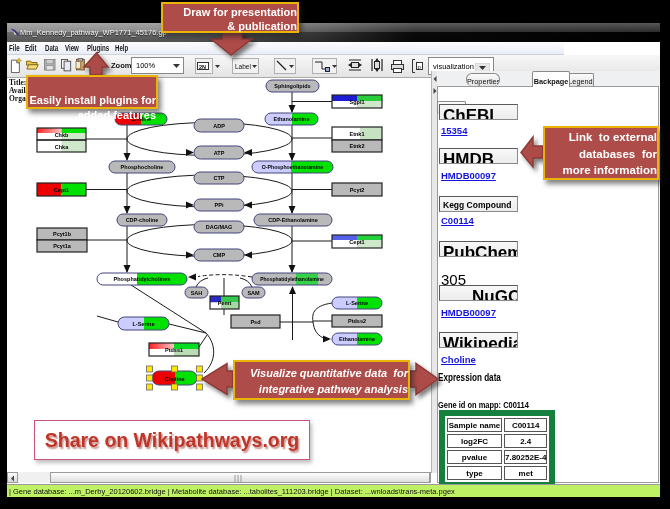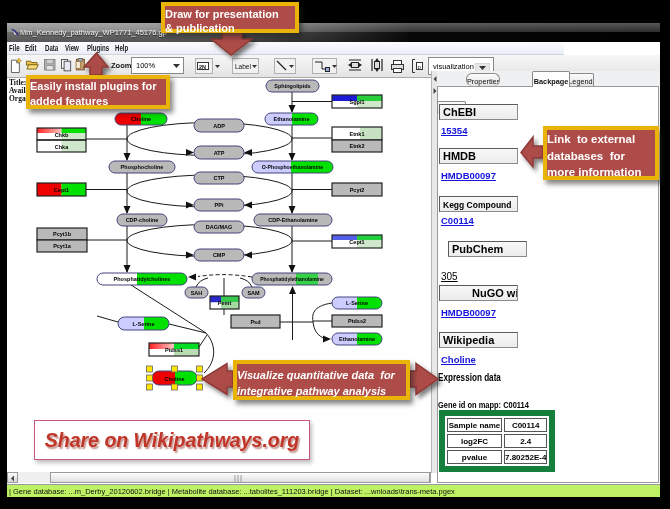--- a/index.html
+++ b/index.html
@@ -10,22 +10,22 @@
 #titlebar .gloss{position:absolute;inset:0;background:linear-gradient(180deg,rgba(255,255,255,.34) 0%,rgba(255,255,255,.18) 45%,rgba(0,0,0,.10) 50%,rgba(0,0,0,.28) 100%);}
 #titletext{position:absolute;left:13px;top:5px;color:#f5f5f5;font-size:7.5px;white-space:nowrap;text-shadow:0 1px 1px rgba(0,0,0,.7);}
 #menubar{position:absolute;left:0;top:19px;width:557px;height:13px;background:linear-gradient(180deg,#fdfdfe,#e9edf6);border-bottom:1px solid #cdd2dd;box-sizing:border-box;}
 .mi{position:absolute;top:1px;font-size:9px;font-weight:bold;color:#1a1a1a;transform:scaleX(0.68);transform-origin:0 0;}
 #toolbar{position:absolute;left:0;top:32px;width:653px;height:23px;background:linear-gradient(180deg,#f7f7f7,#e4e4e4);border-bottom:1px solid #aaa;box-sizing:border-box;}
 #canvas{position:absolute;left:0;top:55px;width:424px;height:395px;background:#fff;}
 #splitter{position:absolute;left:424px;top:48px;width:6px;height:402px;background:#e8e8e8;border-left:1px solid #b5b5b5;}
 #panel{position:absolute;left:430px;top:48px;width:223px;height:412px;background:#eef0f2;}
 #hscroll{position:absolute;left:0px;top:449px;width:424px;height:11px;background:#f0f0f0;}
 #statusbar{position:absolute;left:0;top:461px;width:653px;height:13px;background:#bef264;border-top:1px solid #999;box-sizing:border-box;font-size:7.5px;color:#111;padding:2px 0 0 2px;box-sizing:border-box;}
-.co{position:absolute;z-index:51;background:#ad4c48;border:4px solid #eab308;color:#fff;font-weight:bold;text-align:left;box-shadow:3px 4px 5px rgba(30,30,30,.55);box-sizing:border-box;}
-.hdr{position:absolute;width:79px;height:16px;background:linear-gradient(180deg,#f8f8f8,#ececec);border:1px solid #8a8a8a;border-top-color:#5a5a5a;border-left-color:#5a5a5a;box-sizing:border-box;font-size:11px;font-weight:bold;padding:1px 0 0 3px;color:#000;white-space:nowrap;overflow:hidden;}
+.co{position:absolute;z-index:51;background:#ad4c48;border:2px solid #eab308;color:#fff;font-weight:bold;text-align:right;box-shadow:3px 4px 5px rgba(30,30,30,.55);box-sizing:border-box;}
+.hdr{position:absolute;width:79px;height:16px;background:linear-gradient(180deg,#f8f8f8,#ececec);border:1px solid #8a8a8a;border-top-color:#5a5a5a;border-left-color:#5a5a5a;box-sizing:border-box;font-size:17px;font-weight:bold;padding:1px 0 0 3px;color:#000;white-space:nowrap;overflow:hidden;}
 .lnk{position:absolute;color:#1414dd;font-weight:bold;font-size:9.5px;text-decoration:underline;}
 .tab{position:absolute;top:2px;height:13px;background:linear-gradient(180deg,#fcfcfc,#e2e2e2);border:1px solid #8a8a8a;border-bottom:none;box-sizing:border-box;font-size:7.3px;color:#111;text-align:center;padding-top:3px;border-radius:2px 2px 0 0;white-space:nowrap;overflow:hidden;}
 .tab.act{top:0;height:16px;background:#fff;font-weight:bold;z-index:3;padding-top:5px;}
 #panel table td{border:1px solid #555;font-size:8px;font-weight:bold;text-align:center;height:12px;padding:0;white-space:nowrap;}
 </style>
 </head>
 <body>
 <div id="win">
  <div id="titlebar">
       <div class="gloss"></div>
@@ -408,42 +408,46 @@
   <div class="tab" style="left:29px;width:34px;border-radius:6px;">Properties</div>
   <div class="tab act" style="left:63px;width:38px;margin-left:32px;">Backpage</div>
   <div class="tab" style="left:103px;width:27px;">Sample</div>
   <div class="tab" style="left:130px;width:27px;">Legend</div>
   <div class="hdr" style="left:2px;top:33px;">ChEBI</div>
   <div class="lnk" style="left:4px;top:54px;">15354</div>
   <div class="hdr" style="left:2px;top:77px;">HMDB</div>
   <div class="lnk" style="left:4px;top:99px;">HMDB00097</div>
   <div class="hdr" style="left:2px;top:125px;font-size:8.5px;padding-top:3px;">Kegg Compound</div>
   <div class="lnk" style="left:4px;top:144px;">C00114</div>
-  <div class="hdr" style="left:2px;top:170px;margin-left:9px;">PubChem</div>
-  <div style="position:absolute;left:4px;top:200px;font-size:10px;color:#000;text-decoration:underline;">305</div>
+  <div class="hdr" style="left:2px;top:170px;">PubChem</div>
+  <div style="position:absolute;left:4px;top:200px;font-size:15px;color:#000;text-decoration:underline;">305</div>
   <div class="hdr" style="left:2px;top:214px;padding-left:32px;">NuGO wiki</div>
   <div class="lnk" style="left:4px;top:236px;">HMDB00097</div>
   <div class="hdr" style="left:2px;top:261px;">Wikipedia</div>
   <div class="lnk" style="left:4px;top:283px;">Choline</div>
   <div style="position:absolute;left:1px;top:300px;font-size:11px;font-weight:bold;color:#000;transform:scaleX(0.74);transform-origin:0 0;white-space:nowrap;">Expression data</div>
   <div style="position:absolute;left:1px;top:329px;font-size:9px;font-weight:bold;color:#000;transform:scaleX(0.83);transform-origin:0 0;white-space:nowrap;">Gene id on mapp: C00114</div>
   <table style="position:absolute;left:2px;top:339px;border:6px solid #15803d;border-spacing:2px;font-family:'Liberation Sans',sans-serif;">
    <tbody>
           <tr>
             <td style="width:53px;">Sample name</td>
             <td style="width:41px;">C00114</td>
           </tr>
    <tr>
             <td>log2FC</td>
             <td>2.4</td>
           </tr>
    <tr>
             <td>pvalue</td>
             <td>7.80252E-4</td>
           </tr>
+   <tr>
+            <td>type</td>
+            <td>met</td>
+          </tr>
   </tbody>
       </table>
  </div>
  <div id="hscroll">
   <div style="position:absolute;left:0;top:0;width:11px;height:11px;background:linear-gradient(180deg,#fdfdfd,#d8d8d8);border:1px solid #9a9a9a;box-sizing:border-box;">
         <svg width="9" height="9" style="position:absolute;left:0px;top:1px">
           <path d="M6,1.5 L3,4.5 L6,7.5 z" fill="#444"></path>
         </svg>
       </div>
   <div style="position:absolute;left:413px;top:0;width:11px;height:11px;background:linear-gradient(180deg,#fdfdfd,#d8d8d8);border:1px solid #9a9a9a;box-sizing:border-box;">
@@ -468,16 +472,16 @@
     </defs>
  <g fill="#ad4c48" stroke="#8c3a36" stroke-width="1.5">
   <polygon points="222,32 222,39 211,39 231,55 252,39 242,39 242,32" filter="url(#sh)"></polygon>
   <polygon points="90,75 90,67 84,67 96.5,53 108,67 102,67 102,75" filter="url(#sh)"></polygon>
   <polygon points="543,146 533,146 533,137 521,152.5 533,167 533,158 543,158" filter="url(#sh)"></polygon>
   <polygon points="233,371 227,371 227,363.5 202,379 227,394.5 227,387 233,387" filter="url(#sh)"></polygon>
   <polygon points="410,371 416,371 416,363.5 438,379 416,394.5 416,387 410,387" filter="url(#sh)"></polygon>
  </g>
 </svg>
 <div class="co" style="left:161px;top:2px;width:138px;height:31px;font-size:11px;line-height:13.5px;padding-top:2px;">Draw for presentation<br>&amp; publication</div>
-<div class="co" style="left:26px;top:75px;width:144px;height:34px;font-size:11px;line-height:14.5px;padding-top:0;">Easily install plugins for<br>added features</div>
+<div class="co" style="left:26px;top:75px;width:132px;height:34px;font-size:11px;line-height:14.5px;padding-top:16px;">Easily install plugins for<br>added features</div>
 <div class="co" style="left:543px;top:126px;width:116px;height:54px;font-size:11.5px;line-height:16.5px;padding-top:1px;">Link&nbsp; to external<br>databases&nbsp; for<br>more information</div>
 <div class="co" style="left:233px;top:360px;width:177px;height:40px;font-size:11px;line-height:16px;padding-top:3px;font-style:italic;">Visualize quantitative data&nbsp; for<br>integrative pathway analysis</div>
-<div id="share" style="position:absolute;left:34px;top:420px;width:276px;height:40px;background:#fff;border:1px solid #c57;box-sizing:border-box;z-index:40;text-align:center;font-size:19.5px;font-style:italic;font-weight:bold;color:#c13428;line-height:38px;text-shadow:1.5px 1.5px 1.5px rgba(150,60,50,.55);box-shadow:2px 3px 4px rgba(0,0,0,.25);">Share on Wikipathways.org</div>
+<div id="share" style="position:absolute;left:34px;top:420px;width:276px;height:40px;background:#fff;border:1px solid #c57;box-sizing:border-box;z-index:40;text-align:center;font-size:19.5px;font-weight:bold;color:#c13428;line-height:38px;text-shadow:1.5px 1.5px 1.5px rgba(150,60,50,.55);box-shadow:2px 3px 4px rgba(0,0,0,.25);">Share on Wikipathways.org</div>
 
 </body></html>

